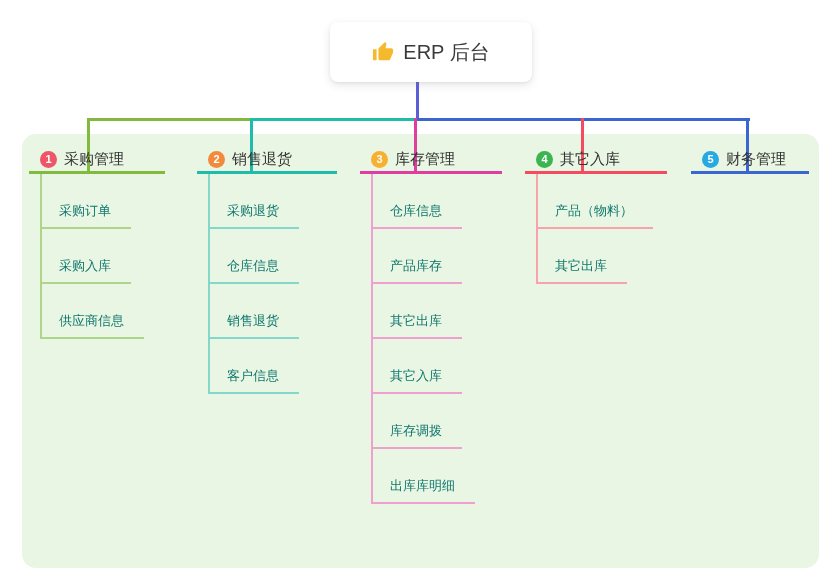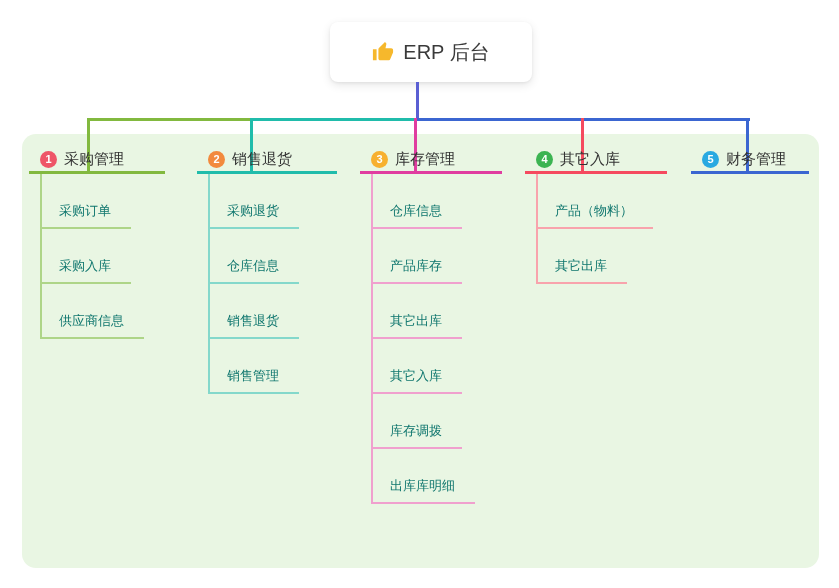--- a/index.html
+++ b/index.html
@@ -105,21 +105,21 @@
       <li class="item">
           <span>采购退货</span>
         </li>
       <li class="item">
           <span>仓库信息</span>
         </li>
       <li class="item">
           <span>销售退货</span>
         </li>
       <li class="item">
-          <span>销售管理</span>
+          <span>客户信息</span>
         </li>
     </ul>
   </section>
 
   <section class="branch b3">
     <header class="branch-header">
       <span class="badge">3</span>
       <span>库存管理</span>
     </header>
     <ul class="items">

